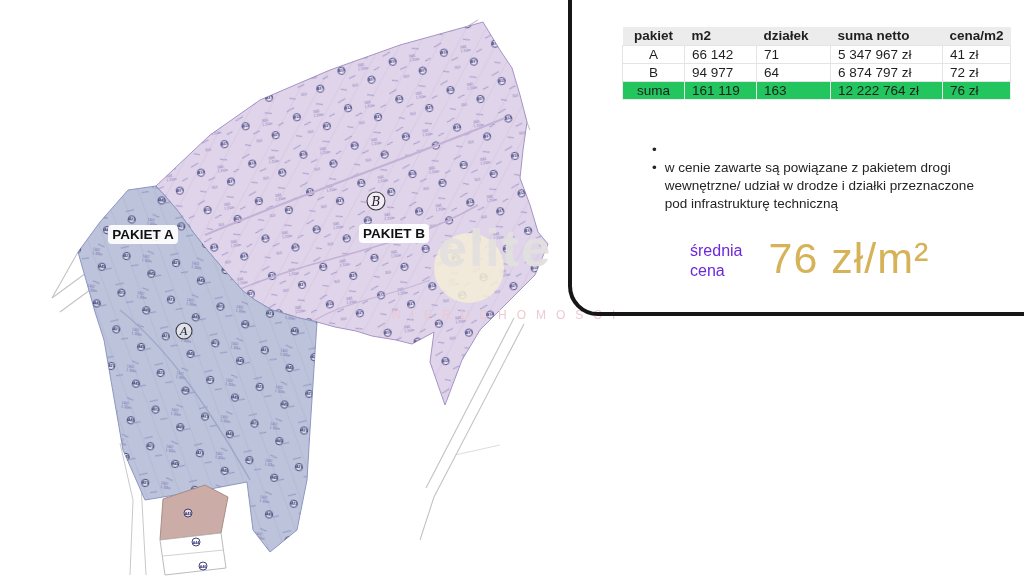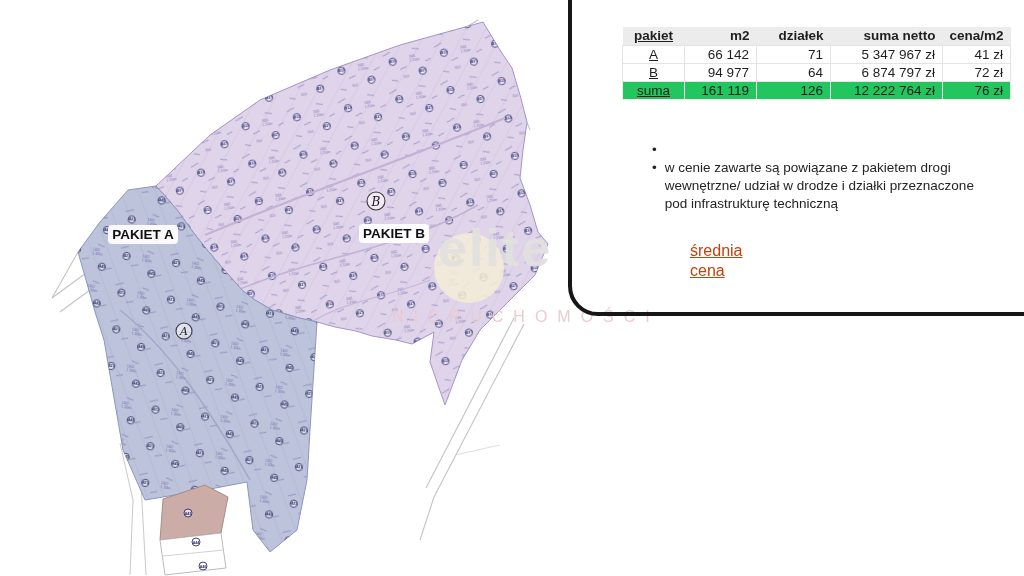--- a/index.html
+++ b/index.html
@@ -9,34 +9,34 @@
 
   
   .map-wrap { position:absolute; left:0; top:0; width:568px; height:576px; }
   svg text { user-select:none; }
 
   
   .wm-circle { position:absolute; left:434px; top:233px; width:70px; height:70px;
                border-radius:50%; background:#f3ecd6; opacity:.85; }
   .wm-elite  { position:absolute; left:438px; top:222px; font-size:52px; font-weight:bold;
                letter-spacing:2px; color:rgba(225,223,222,0.95); line-height:1; }
-  .wm-sub    { position:absolute; left:392px; top:308px; font-size:16px; letter-spacing:10px;
+  .wm-sub    { position:absolute; left:392px; top:308px; font-size:12px; letter-spacing:10px;
                color:rgba(235,200,207,0.95); white-space:nowrap; }
 
   
   .panel-frame { position:absolute; left:568px; top:-36px; width:640px; height:352px;
                  border:4px solid #161616; border-radius:30px; background:transparent; pointer-events:none; }
 
   
   .price-table { position:absolute; left:622px; top:27px; border-collapse:collapse;
                  font-size:13.5px; color:#1f1f1f; }
-  .price-table th, .price-table td { padding:1px 7px; text-align:right; height:18px; }
+  .price-table th, .price-table td { padding:1px 7px; text-align:left; height:18px; }
   .price-table th { font-weight:bold; background:#ececec; }
   .price-table td { border:1px solid #e4e4e4; background:#fff; }
-  .price-table .c-pakiet { text-align:center;text-decoration:underline; }
+  .price-table .c-pakiet { text-align:center; }
   .price-table th.c-pakiet { text-align:center; }
   .price-table tr.hl td { background:#22c55e; border-color:#ececec; }
   .col-pakiet{width:62px;} .col-m2{width:72px;} .col-dz{width:74px;} .col-cn{width:112px;} .col-cm{width:66px;}
 
   
   .bullets { position:absolute; left:652px; top:141px; width:342px; font-size:13.5px;
              color:#242424; line-height:1.34; }
   .bullets .li { display:flex; gap:8px; }
   .bullets .dot { flex:0 0 auto; }
 
@@ -180,37 +180,38 @@
     <tr>
       <td class="c-pakiet">B</td>
       <td>94 977</td>
       <td>64</td>
       <td>6 874 797 zł</td>
       <td>72 zł</td>
     </tr>
     <tr class="hl">
       <td class="c-pakiet">suma</td>
       <td>161 119</td>
-      <td>126</td>
+      <td>163</td>
       <td>12 222 764 zł</td>
       <td>76 zł</td>
     </tr>
   </tbody>
     </table>
 
   <div class="bullets">
     <div class="li">
       <span class="dot">•</span>
     </div>
     <div class="li">
       <span class="dot">•</span>
       <span>w cenie zawarte są powiązane z pakietem drogi wewnętrzne/ udział w drodze i działki przeznaczone pod infrastrukturę techniczną</span>
     </div>
   </div>
 
   <div class="avg">
-    <div class="avg-label" style="color: #c2410c; text-decoration: underline;">
+    <div class="avg-label" style="color: #6d28d9;">
       <div>średnia</div>
       <div>cena</div>
     </div>
+    <div class="avg-value" style="color: rgb(214, 178, 88);">76 zł/m²</div>
   </div>
 
 </div>
 
 </body></html>

